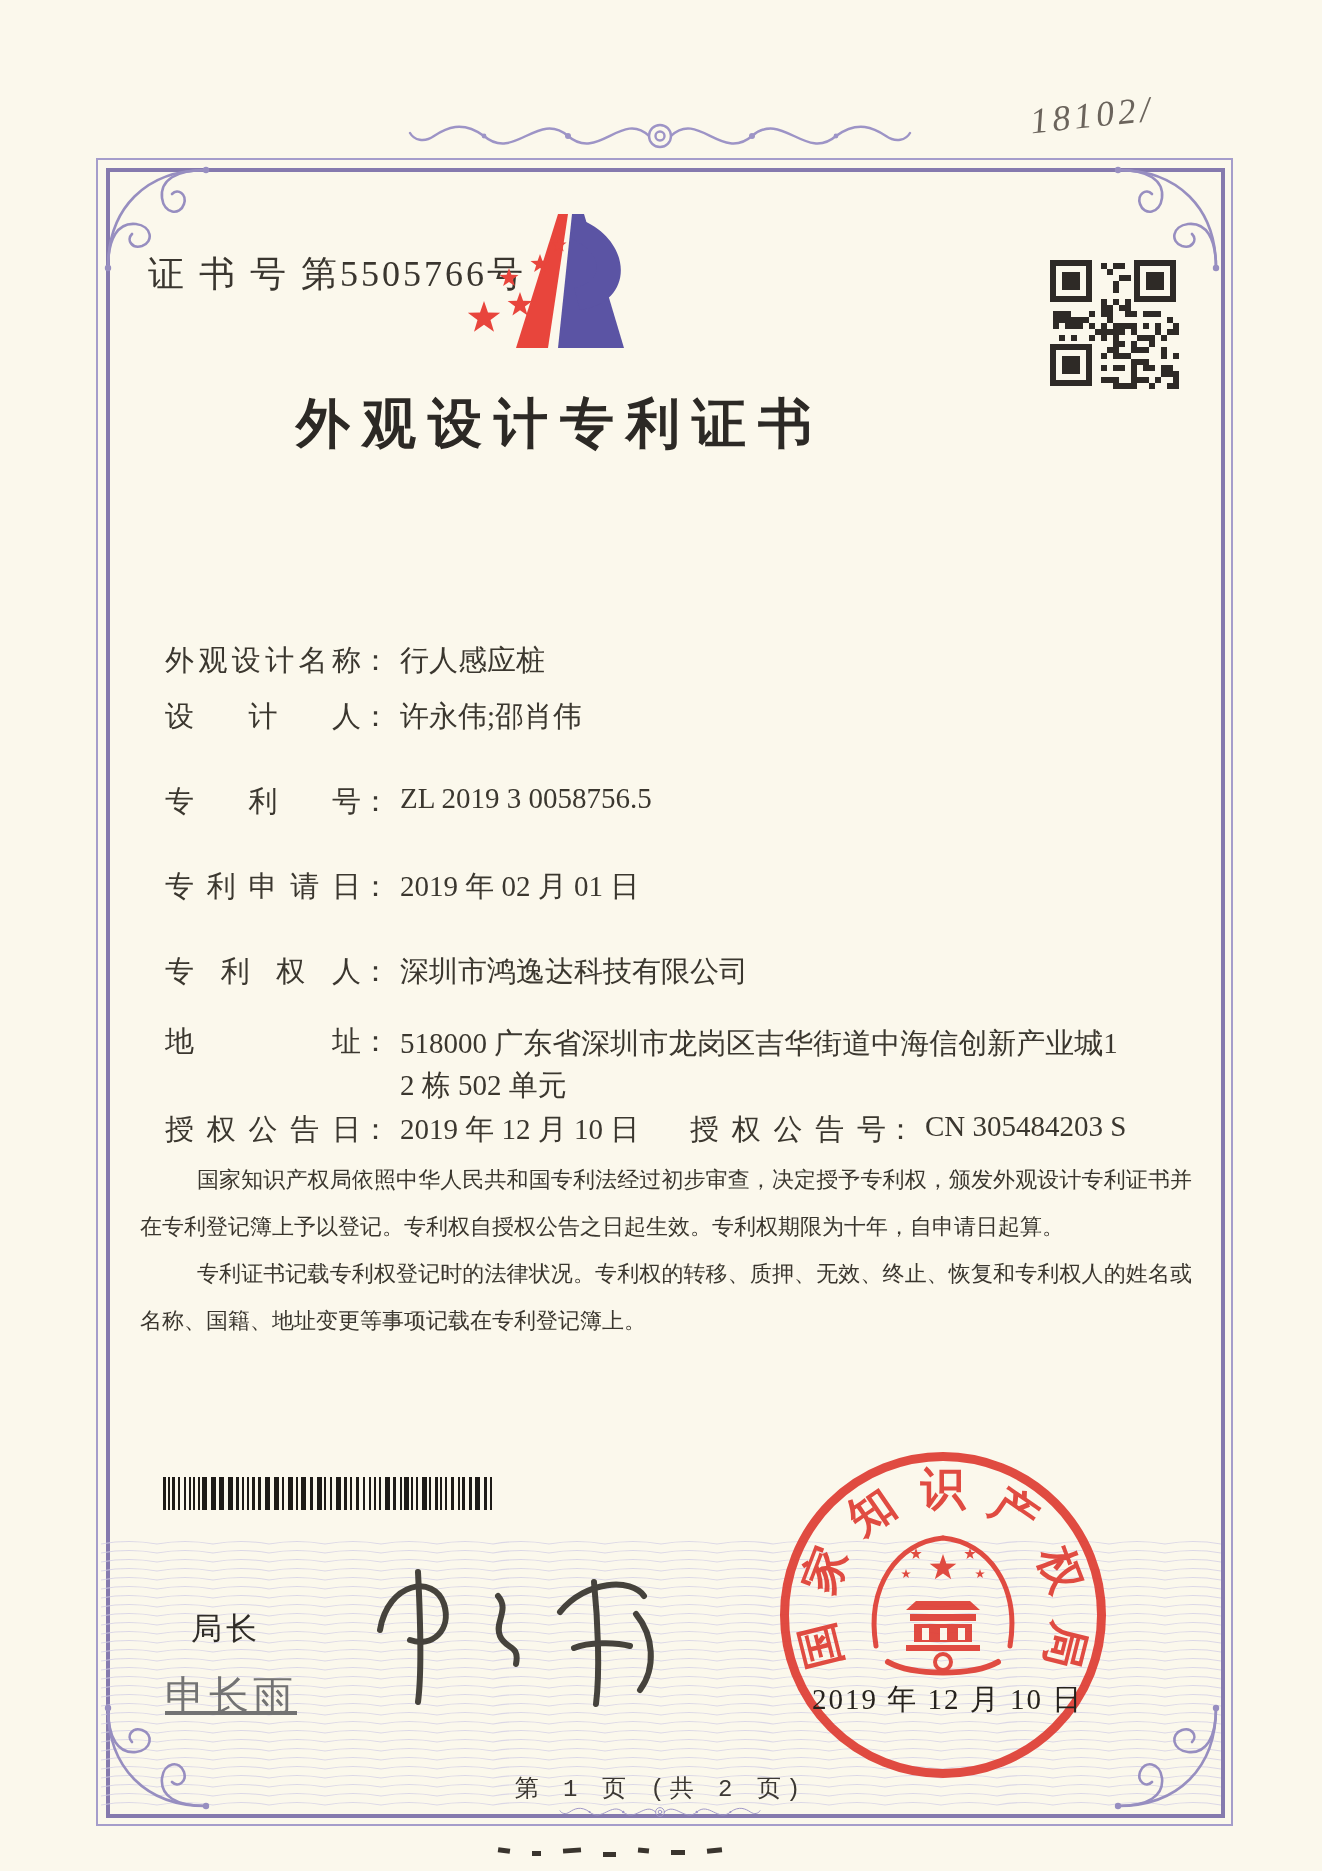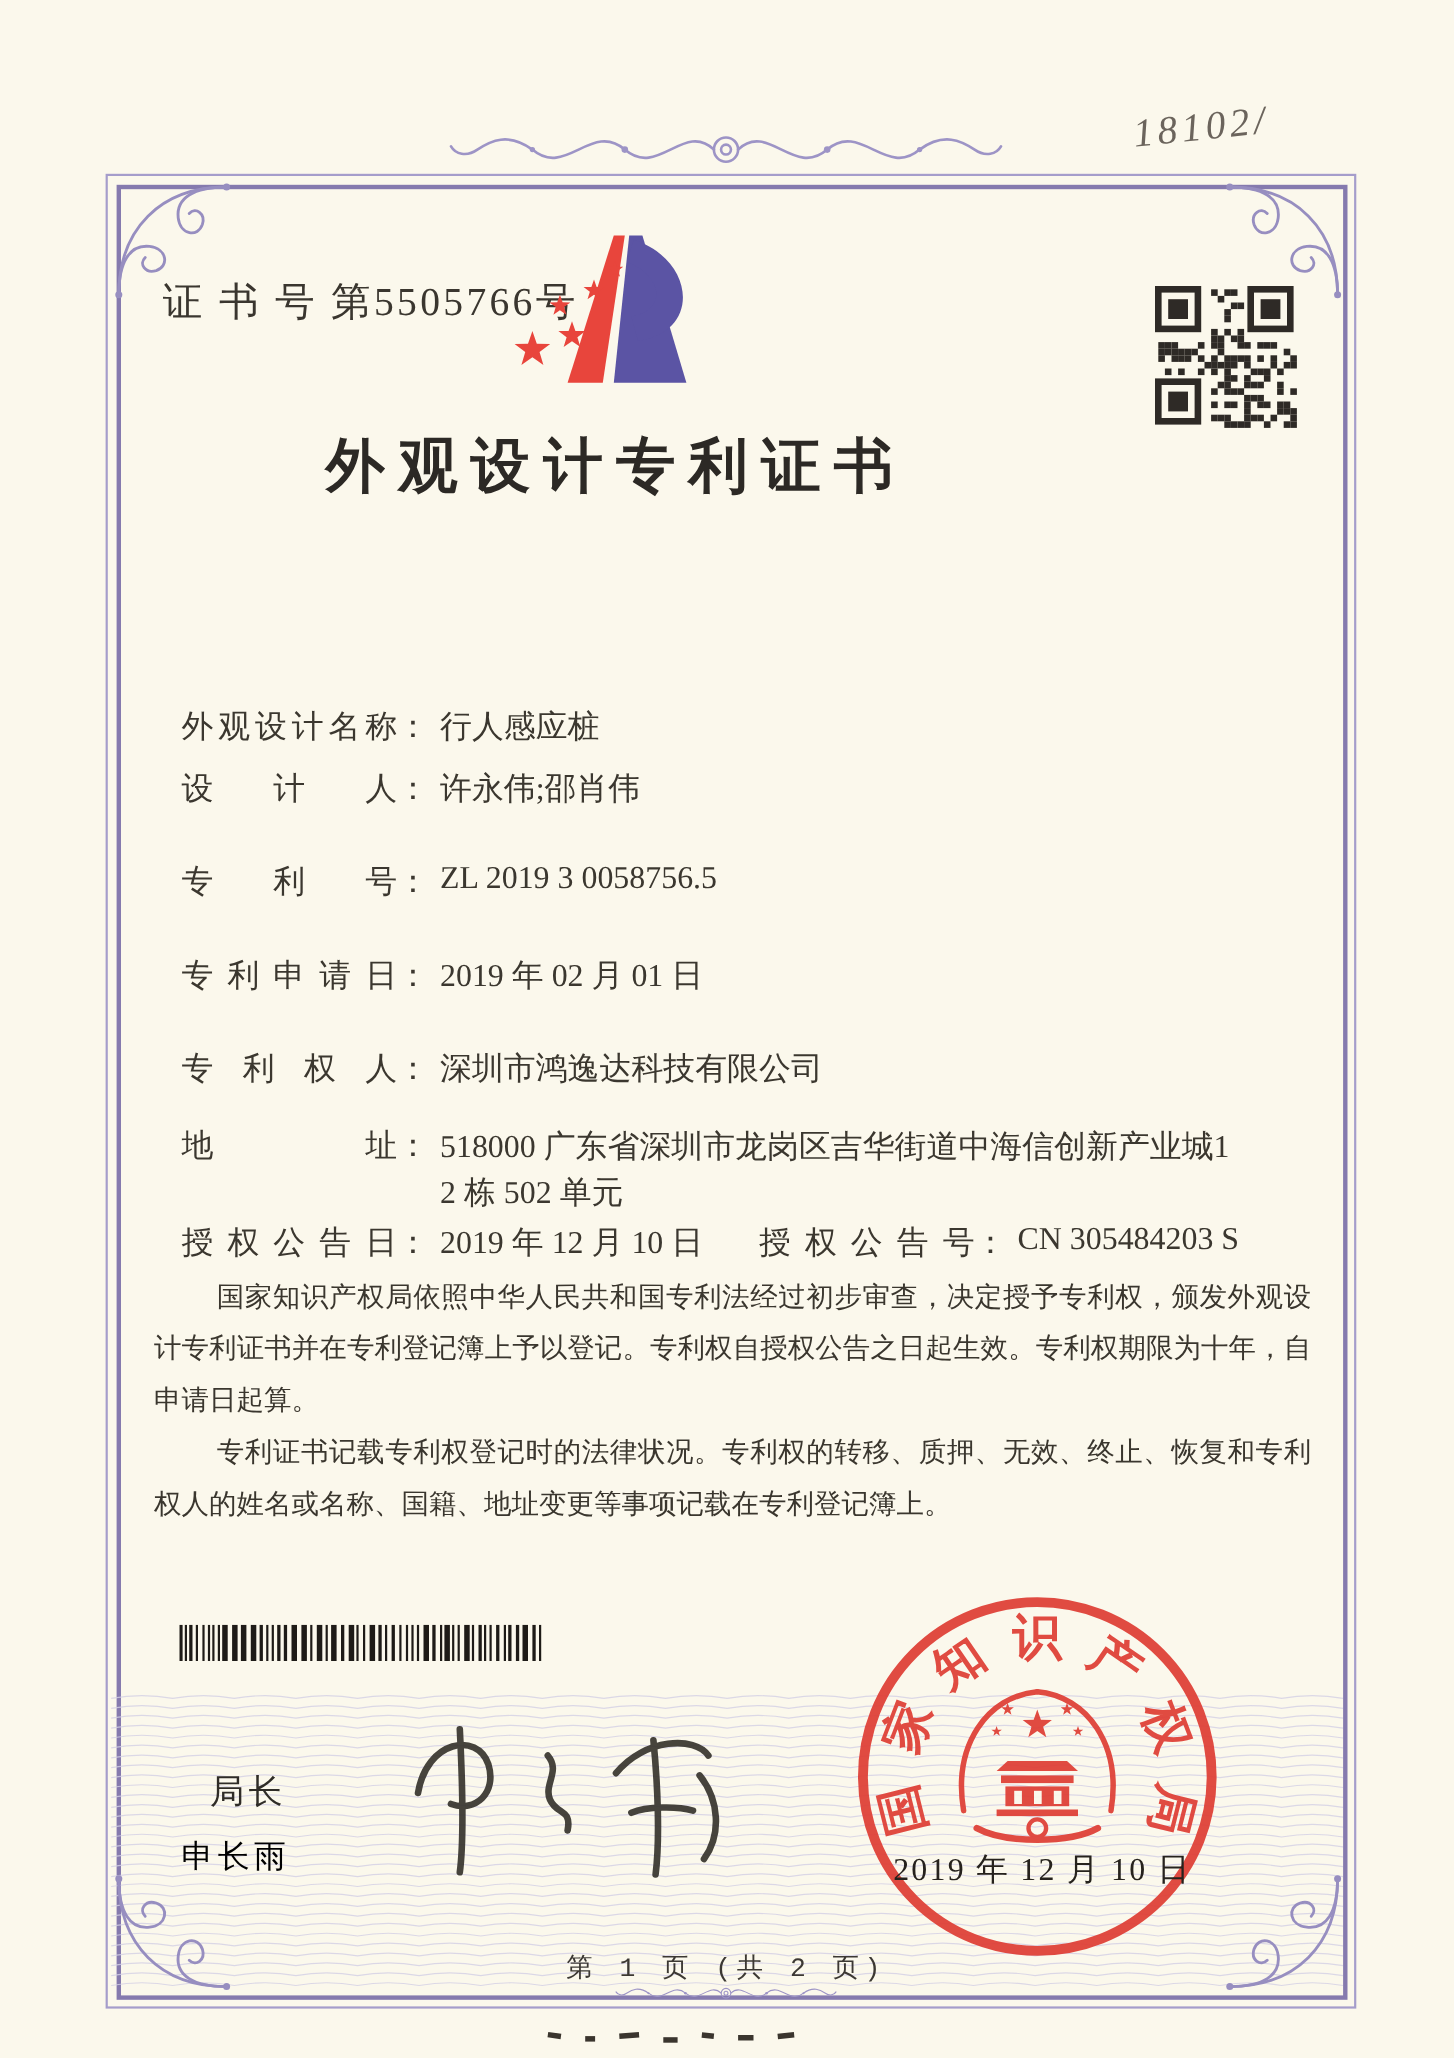--- a/index.html
+++ b/index.html
@@ -21,28 +21,28 @@
          letter-spacing:12px;color:#2c2925;}
   
   .frow{left:165px;font-size:29px;color:#3b372f;white-space:nowrap;}
   .flabel{display:inline-block;width:196px;text-align:justify;text-align-last:justify;vertical-align:top;}
   .fcolon{vertical-align:top;}
   .fvalue{margin-left:10px;vertical-align:top;}
   .addr-val{display:inline-block;width:800px;white-space:normal;line-height:42px;}
   .grant-group2{position:absolute;left:525px;top:0;white-space:nowrap;}
   .grant-row{width:1050px;}
   
-  .paras{left:140px;top:1156px;width:1052px;font-size:25px;line-height:47px;
+  .paras{left:140px;top:1156px;width:1052px;font-size:22px;line-height:47px;
          text-align:justify;color:#3a362e;}
   .paras p{margin:0;text-indent:57px;}
   
   .waves{left:101px;top:1540px;z-index:0;}
   .barcode{left:163px;top:1477px;z-index:2;}
   .officer-label{left:165px;top:1608px;font-size:31px;letter-spacing:4px;color:#2f2c27;z-index:2;margin-left:26px;}
-  .officer-name{left:165px;top:1668px;font-size:29px;letter-spacing:4px;color:#000000;z-index:2;}
+  .officer-name{left:165px;top:1668px;font-size:40px;letter-spacing:4px;color:#737373;z-index:2;text-decoration:underline;}
   .signature{left:348px;top:1552px;z-index:2;}
   .seal{left:778px;top:1450px;width:330px;height:330px;z-index:3;opacity:.93;}
   .seal-ring{position:absolute;left:2px;top:2px;width:308px;height:308px;border:9px solid #df3e35;
              border-radius:50%;}
   .seal-chars{position:absolute;left:0;top:0;width:330px;height:330px;}
   .seal-chars span{position:absolute;left:50%;top:50%;font-size:45px;font-weight:bold;color:#df3e35;
                    font-family:"Liberation Serif",serif;}
   .emblem{position:absolute;left:80px;top:74px;}
   .seal-date{left:812px;top:1680px;font-size:29px;letter-spacing:2px;color:#26221d;z-index:4;white-space:nowrap;}
   .footer{left:380px;top:1772px;width:560px;text-align:center;font-size:24px;letter-spacing:5px;color:#3c3833;font-family:Liberation Mono, monospace;}

